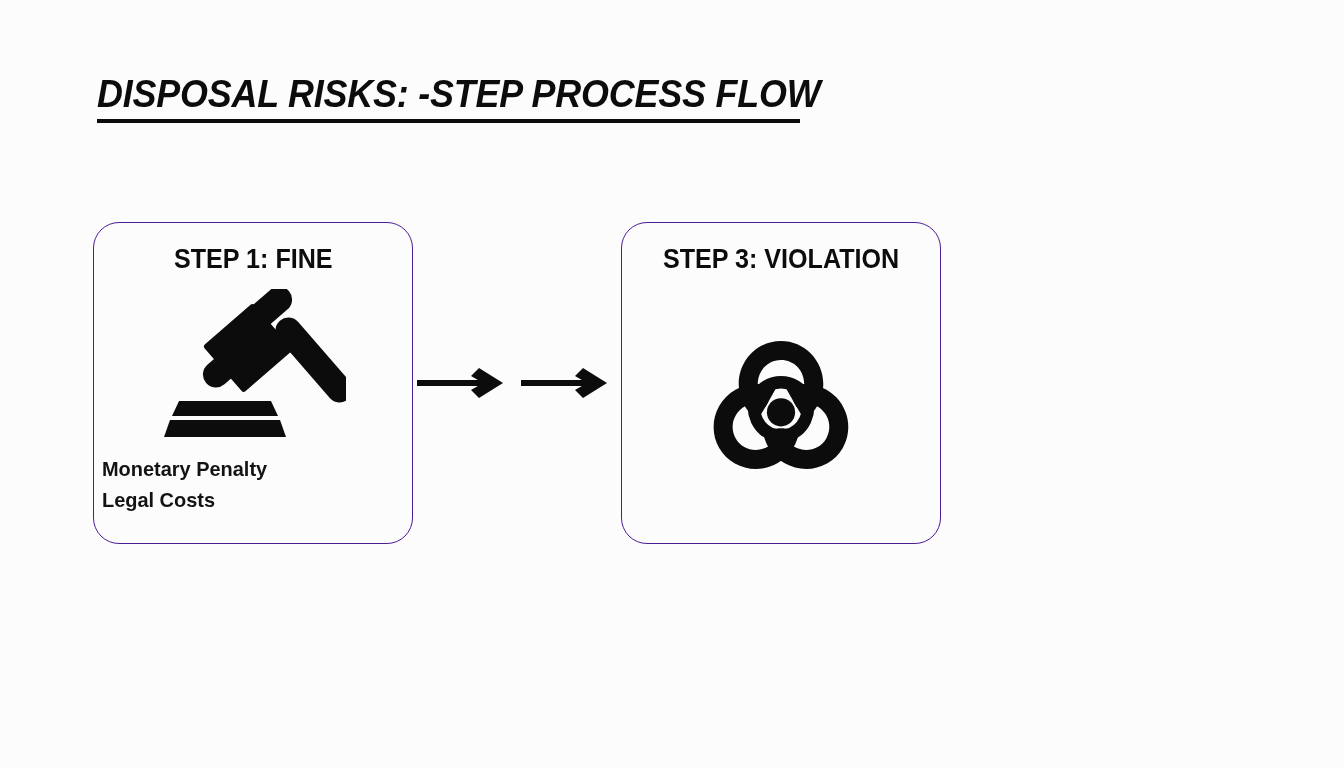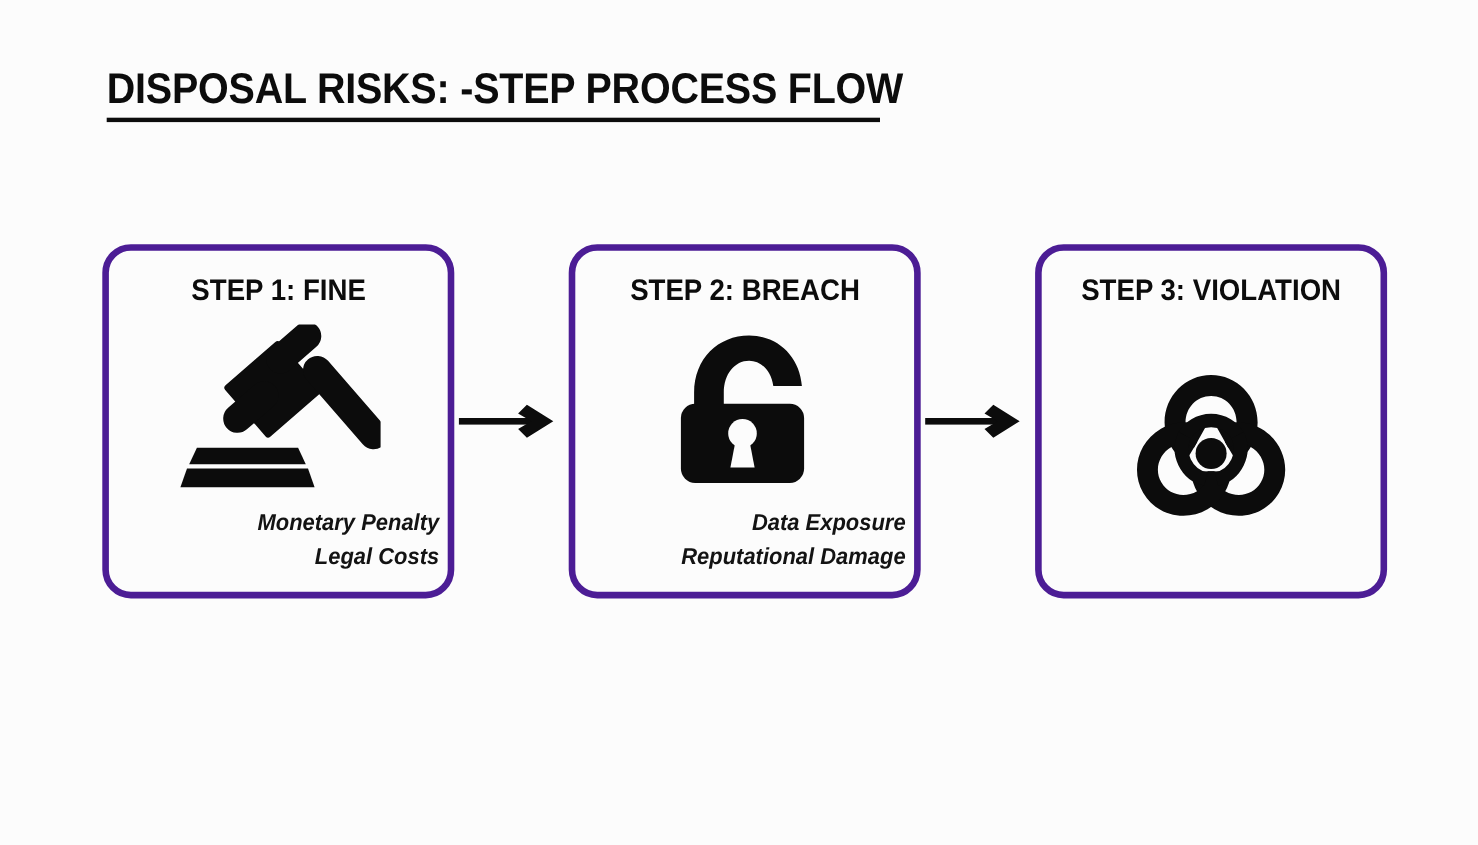--- a/index.html
+++ b/index.html
@@ -14,22 +14,23 @@
     font-family: "Liberation Sans", sans-serif;
     color: #111111;
     overflow: hidden;
     position: relative;
   }
 
   
   .title-block {
     position: absolute;
     left: 97px;
-    top: 60px;
+    top: 72px;
     width: 900px;
+    font-style: italic;
   }
   .slide-title {
     font-family: "Liberation Sans", sans-serif;
     font-size: 39px;
     font-weight: bold;
     letter-spacing: -0.2px;
     line-height: 44px;
     color: #0c0c0c;
     white-space: nowrap;
     transform: scaleX(0.92);
@@ -50,21 +51,21 @@
     width: 1160px;
     height: 322px;
     display: flex;
     align-items: center;
   }
 
   .card {
     width: 320px;
     height: 322px;
     box-sizing: border-box;
-    border: 6px solid #4c1d95;
+    border: 1px solid #4c1d95;
     border-radius: 26px;
     background: #fcfcfc;
     display: flex;
     flex-direction: column;
     align-items: center;
     flex: 0 0 auto;
     position: relative;
   }
 
   .card-title {
@@ -83,24 +84,23 @@
     display: flex;
     align-items: center;
     justify-content: center;
     width: 100%;
   }
   .card-icon svg {
     display: block;
   }
 
   .card-lines {
-    margin-bottom: 16px;
-    text-align: right;
+    margin-bottom: 28px;
+    text-align: left;
     width: 100%;
-    font-style: italic;
   }
   .card-line {
     font-size: 21px;
     font-weight: 600;
     line-height: 31px;
     color: #131313;
     white-space: nowrap;
     transform: scaleX(0.95);
     transform-origin: center center;
   }
@@ -158,47 +158,20 @@
 
   <div class="connector">
     <span>
       <svg width="96" height="40" viewBox="0 0 96 40" aria-hidden="true">
         <rect x="0" y="17" width="72" height="6" fill="#0c0c0c"></rect>
         <path d="M62 5 L86 20 L62 35 L54 27 L66 20 L54 13 Z" fill="#0c0c0c"></path>
       </svg>
     </span>
   </div>
 
-  <div class="card">
-    <div class="card-title">STEP 2: BREACH</div>
-
-    <div class="card-icon">
-      <span>
-        <svg width="148" height="142" viewBox="0 0 148 142" aria-hidden="true">
-          <g fill="#0c0c0c">
-
-            <path d="M28 86 V58 C28 27 50 6 78 6 C104 6 124 25 126 52 h-26
-                     C98 38 89 29 78 29 C65 29 55 41 55 58 V86 Z"></path>
-
-            <rect x="16" y="68" width="112" height="72" rx="13"></rect>
-          </g>
-
-          <g fill="#fcfcfc">
-            <circle cx="72" cy="95" r="13"></circle>
-            <path d="M66 100 h12 l5 26 h-22 Z"></path>
-          </g>
-        </svg>
-      </span>
-    </div>
-
-    <div class="card-lines">
-      <div class="card-line">Data Exposure</div>
-      <div class="card-line">Reputational Damage</div>
-    </div>
-  </div>
 
   <div class="connector">
     <span>
       <svg width="96" height="40" viewBox="0 0 96 40" aria-hidden="true">
         <rect x="0" y="17" width="72" height="6" fill="#0c0c0c"></rect>
         <path d="M62 5 L86 20 L62 35 L54 27 L66 20 L54 13 Z" fill="#0c0c0c"></path>
       </svg>
     </span>
   </div>
 

